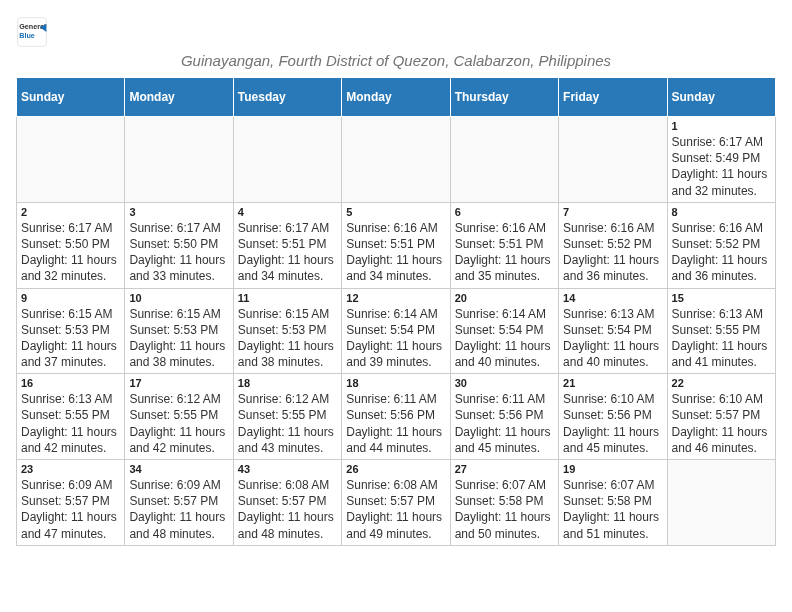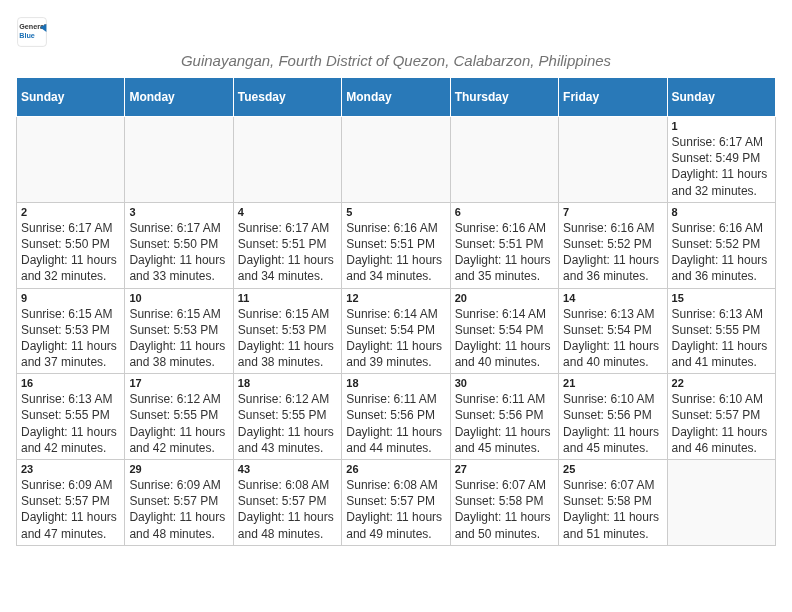--- a/index.html
+++ b/index.html
@@ -283,21 +283,21 @@
       </tr>
       <tr>
         <td>
           <span class="day-number">23</span>
           <div class="day-info" style="white-space: pre-line;">Sunrise: 6:09 AM
 Sunset: 5:57 PM
 Daylight: 11 hours
 and 47 minutes.</div>
         </td>
         <td>
-          <span class="day-number">29</span>
+          <span class="day-number">34</span>
           <div class="day-info" style="white-space: pre-line;">Sunrise: 6:09 AM
 Sunset: 5:57 PM
 Daylight: 11 hours
 and 48 minutes.</div>
         </td>
         <td>
           <span class="day-number">43</span>
           <div class="day-info" style="white-space: pre-line;">Sunrise: 6:08 AM
 Sunset: 5:57 PM
 Daylight: 11 hours
@@ -311,21 +311,21 @@
 and 49 minutes.</div>
         </td>
         <td>
           <span class="day-number">27</span>
           <div class="day-info" style="white-space: pre-line;">Sunrise: 6:07 AM
 Sunset: 5:58 PM
 Daylight: 11 hours
 and 50 minutes.</div>
         </td>
         <td>
-          <span class="day-number">25</span>
+          <span class="day-number">19</span>
           <div class="day-info" style="white-space: pre-line;">Sunrise: 6:07 AM
 Sunset: 5:58 PM
 Daylight: 11 hours
 and 51 minutes.</div>
         </td>
         <td class="empty-cell"></td>
       </tr>
     </tbody>
 </table>
 

